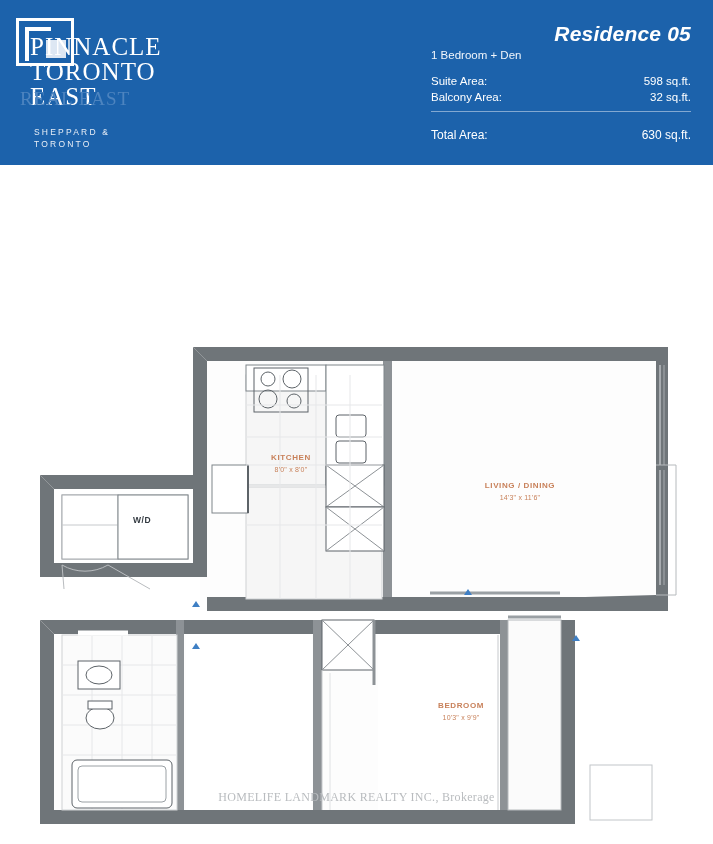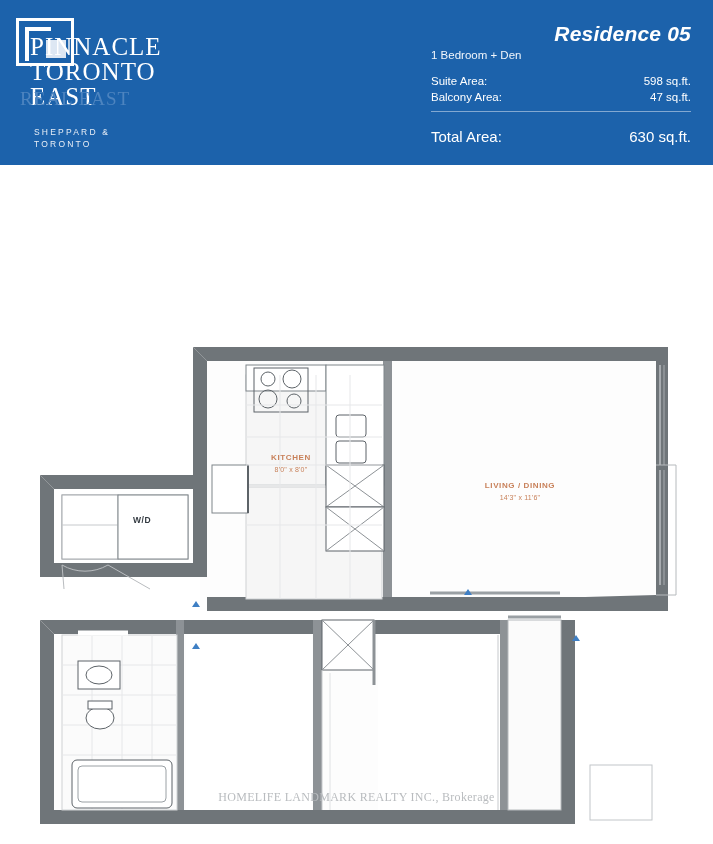--- a/index.html
+++ b/index.html
@@ -108,21 +108,21 @@
     font-size: 11.5px;
     color: #ffffff;
   }
   .area-table td { padding: 2px 0; }
   .area-table td.val { text-align: right; }
   .divider {
     height: 1px;
     background: rgba(255,255,255,.45);
     margin: 6px 0 2px 0;
   }
-  .total-row td { font-size: 15px; padding-top: 4px; }
+  .total-row td { font-size: 12px; padding-top: 4px; }
 
   
   .plan {
     position: absolute;
     left: 0; top: 165px;
     width: 713px; height: 679px;
     background: #ffffff;
   }
   .plan svg { display: block; }
 
@@ -187,21 +187,21 @@
       <div class="res-sub">1 Bedroom + Den</div>
 
       <table class="area-table">
         <tbody>
             <tr>
           <td>Suite Area:</td>
           <td class="val">598 sq.ft.</td>
         </tr>
         <tr>
           <td>Balcony Area:</td>
-          <td class="val">47 sq.ft.</td>
+          <td class="val">32 sq.ft.</td>
         </tr>
       </tbody>
         </table>
       <div class="divider"></div>
       <table class="area-table">
         <tbody>
             <tr class="total-row">
           <td>Total Area:</td>
           <td class="val">630 sq.ft.</td>
         </tr>
@@ -349,19 +349,23 @@
       <span>KITCHEN</span>
       <span class="dims">8'0" x 8'0"</span>
     </div>
 
     <div class="room-label" style="left:430px; top:292px; width:180px;margin-top:23px;">
       <span>LIVING / DINING</span>
       <span class="dims">14'3" x 11'6"</span>
     </div>
 
 
+    <div class="room-label" style="left:396px; top:535px; width:130px;">
+      <span>BEDROOM</span>
+      <span class="dims">10'3" x 9'9"</span>
+    </div>
 
     <div class="wd-label" style="left:133px; top:350px;">W/D</div>
 
     <div class="watermark">HOMELIFE LANDMARK REALTY INC., Brokerage</div>
   </div>
 
 </div>
 
 </body></html>

